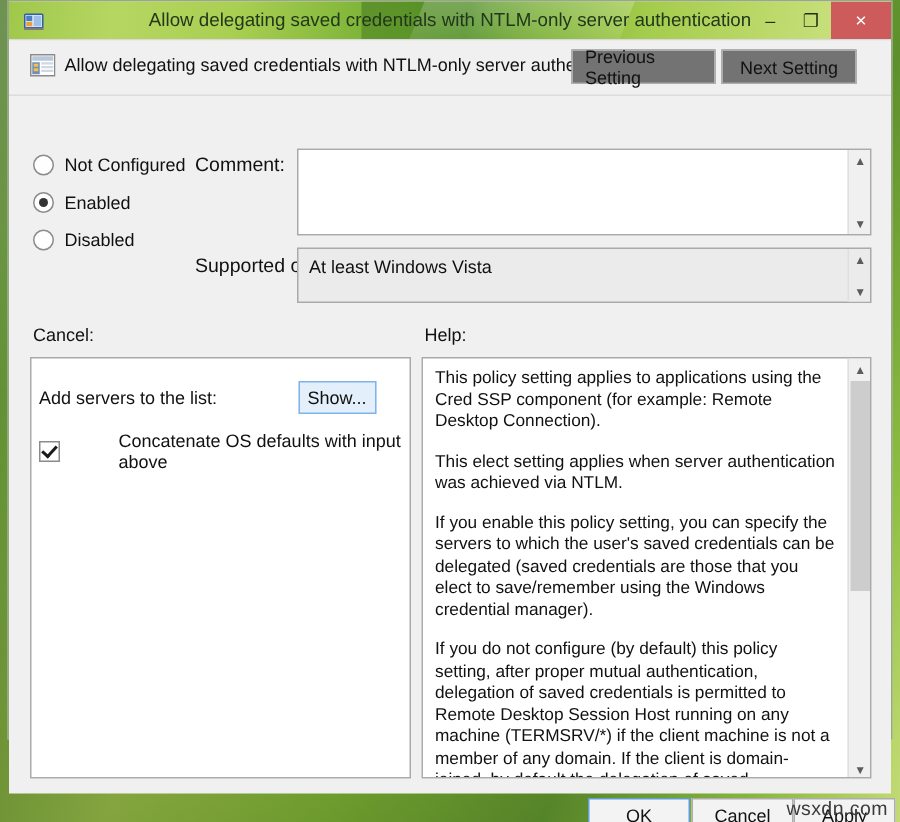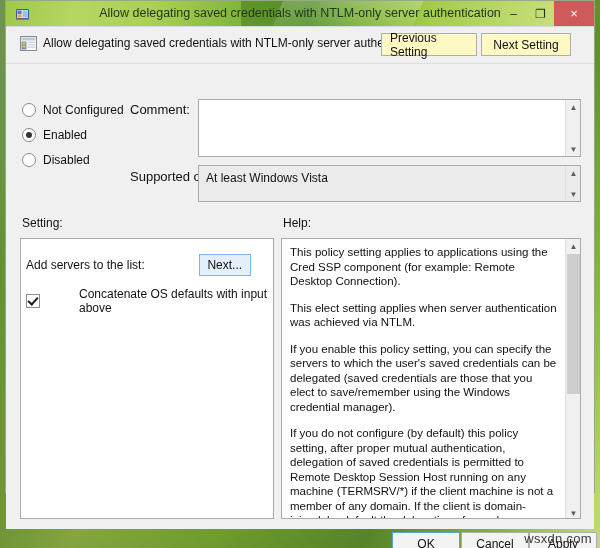--- a/index.html
+++ b/index.html
@@ -138,21 +138,21 @@
     font-size: 12px;
     color: #111;
     white-space: nowrap;
   }
   .hdr-btn {
     position: absolute;
     top: 6px;
     height: 23px;
     font-size: 12px;
     color: #111;
-    background: #fef9c3;
+    background: #737373;
     border: 1px solid #adadad;
     box-sizing: border-box;
     display: flex;
     align-items: center;
     justify-content: center;
     font-family: "Liberation Sans", sans-serif;
     padding: 0 8px;
   }
   #btn-prev { left: 375px; width: 96px; }
   #btn-next { left: 475px; width: 90px; }
@@ -436,27 +436,27 @@
 
         <div class="scroll-box" id="supported-box">
           <div class="box-text">At least Windows Vista</div>
           <div class="vscroll" style="background:#ebebeb;">
             <div class="arr up">▲</div>
             <div class="arr down">▼</div>
           </div>
         </div>
       </div>
 
-      <div id="lbl-options">Setting:</div>
+      <div id="lbl-options">Cancel:</div>
       <div id="lbl-help">Help:</div>
 
       <div id="options-panel">
         <div id="opt-row-servers">
           <span class="opt-label">Add servers to the list:</span>
-          <div id="btn-show">Next...</div>
+          <div id="btn-show">Show...</div>
         </div>
         <div id="opt-row-concat">
           <span class="check-mark checked"></span>
           <span>Concatenate OS defaults with input above</span>
         </div>
       </div>
 
       <div id="help-panel">
         <div id="help-text">
           <p>This policy setting applies to applications using the Cred SSP component (for example: Remote Desktop Connection).</p>

